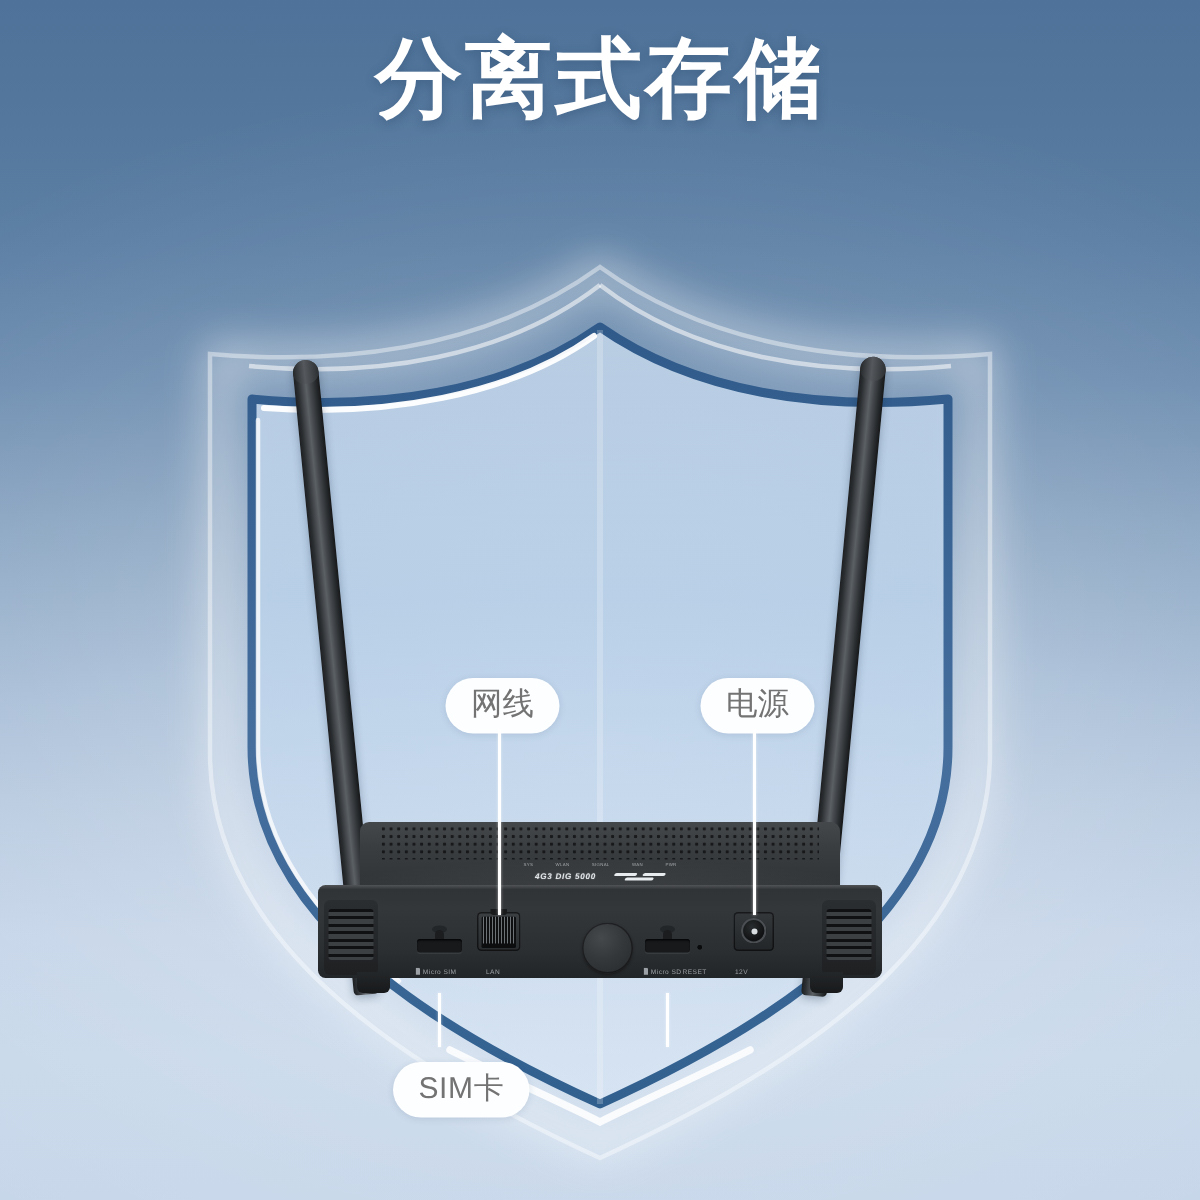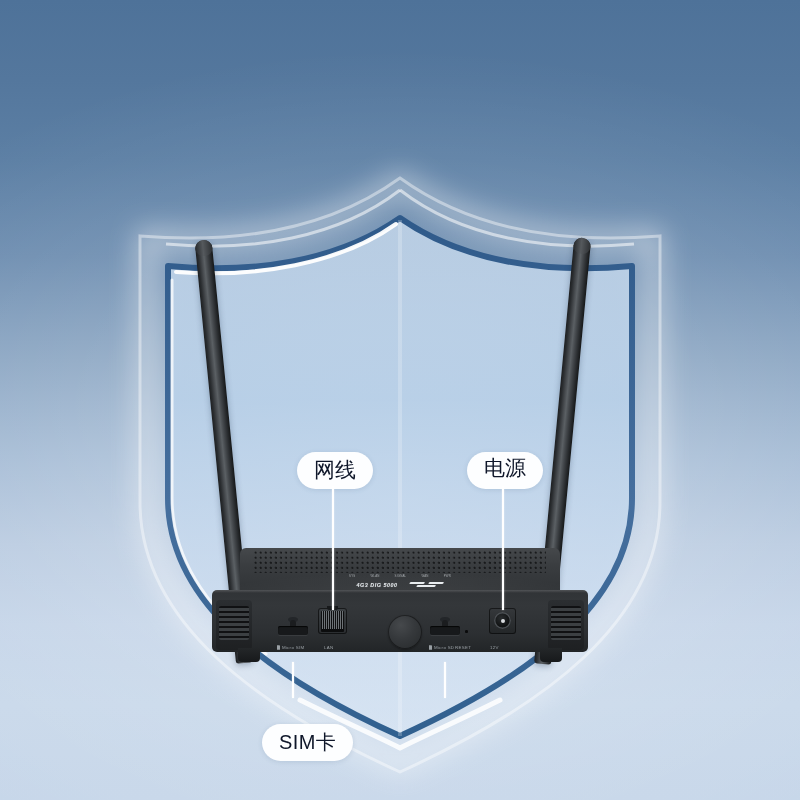--- a/index.html
+++ b/index.html
@@ -251,21 +251,21 @@
     box-shadow:inset 0 0 0 1px rgba(0,0,0,.45), 0 1px 2px rgba(0,0,0,.35);
   }
 
   
   .callouts{position:absolute;inset:0;z-index:60;}
   .pill{
     position:absolute;
     background:#fdfeff;
     border-radius:999px;
     padding:7px 17px 8px;
-    color:#0f172a;
+    color:#737373;
     font-size:21px;
     line-height:22px;
     white-space:nowrap;
     box-shadow:0 1px 5px rgba(40,70,105,.13);
   }
   .pill.latin{font-size:20px;letter-spacing:.4px;}
   .leader{
     position:absolute;width:2px;background:#ffffff;
     box-shadow:0 0 2px rgba(255,255,255,.6);
     z-index:55;
@@ -343,20 +343,21 @@
       <path fill="none" stroke="#ffffff" stroke-opacity="0.85" stroke-width="5" stroke-linecap="round" d="M300 700 C 340 720, 372 734, 400 748 C 428 734, 460 720, 500 700"></path>
 
       <path fill="#ffffff" opacity="0.22" d="M398 220 L 402 220 L 402 736 L 398 736 Z"></path>
 
       <path fill="none" stroke="#ffffff" stroke-opacity="0.55" stroke-width="3" d="M400 190 C 462 238, 548 252, 634 244"></path>
       <path fill="none" stroke="#ffffff" stroke-opacity="0.55" stroke-width="3" d="M400 190 C 338 238, 252 252, 166 244"></path>
     </svg>
   </div>
 
   <div class="title-wrap">
+    <div class="title-line l1">分离式存储</div>
   </div>
 
   <div class="device">
 
     <div class="antenna ant-l">
       <div class="ant-cap"></div>
     </div>
     <div class="antenna ant-r">
       <div class="ant-cap"></div>
     </div>
@@ -441,21 +442,21 @@
       <span>12V</span>
     </div>
   </div>
 
   <div class="callouts">
 
     <div class="leader" style="left:332px;top:486px;height:124px;"></div>
     <div class="pill" style="left:297px;top:452px;">网线</div>
 
     <div class="leader" style="left:502px;top:486px;height:124px;"></div>
-    <div class="pill" style="left:467px;top:452px;font-family:Liberation Mono, monospace;">电源</div>
+    <div class="pill" style="left:467px;top:452px;">电源</div>
 
     <div class="leader" style="left:292px;top:662px;height:36px;"></div>
-    <div class="pill latin" style="left:262px;top:724px;text-align:right;">SIM卡</div>
+    <div class="pill latin" style="left:262px;top:708px;text-align:right;">SIM卡</div>
 
     <div class="leader" style="left:444px;top:662px;height:36px;"></div>
   </div>
 
 </div>
 
 </body></html>

